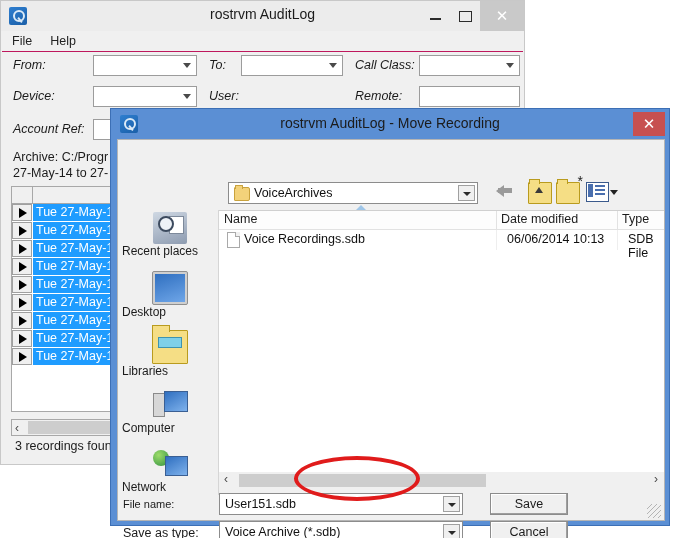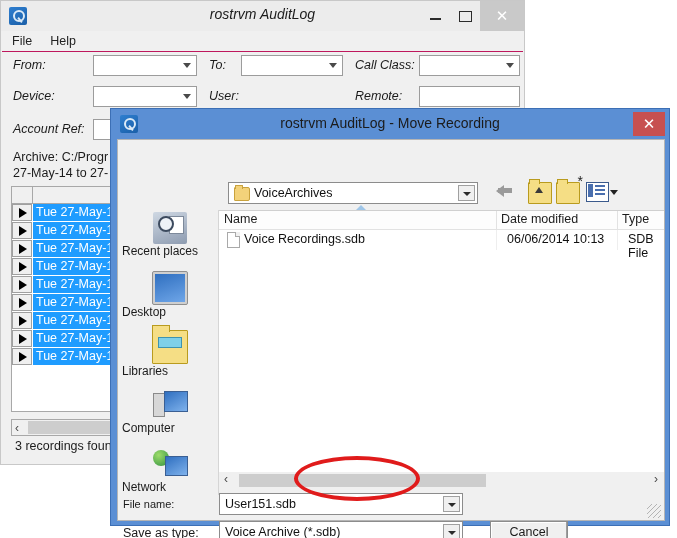--- a/index.html
+++ b/index.html
@@ -17,21 +17,21 @@
     background:#f0f0f0;
     border:1px solid #c8c8c8;
     box-sizing:border-box;
   }
   .mw-titlebar{
     position:absolute;left:0;top:0;right:0;height:30px;
     background:#ececec;
   }
   .mw-title{
     position:absolute;left:0;right:0;top:5px;text-align:center;
-    font-size:14px;color:#1b1b1b;font-style:italic;
+    font-size:14px;color:#1b1b1b;
   }
   .mw-appicon{
     position:absolute;left:8px;top:6px;width:18px;height:18px;
     background:linear-gradient(150deg,#2f7fd0,#1a5fa8);
     border-radius:2px;
     overflow:hidden;
   }
   .mw-appicon:after{
     content:"";position:absolute;left:4px;top:3px;width:8px;height:8px;
     border:2px solid #dbeaf7;border-radius:50%;
@@ -478,20 +478,21 @@
         <span class="txt">User151.sdb</span>
         <span class="drop"></span>
       </div>
 
       <div class="st-label">Save as type:</div>
       <div class="st-combo">
         <span class="txt">Voice Archive (*.sdb)</span>
         <span class="drop"></span>
       </div>
 
+      <div class="btn save">Save</div>
       <div class="btn cancel">Cancel</div>
 
       <div class="grip"></div>
     </div>
   </div>
 
   <div class="ellipse"></div>
 
 </div>
 

